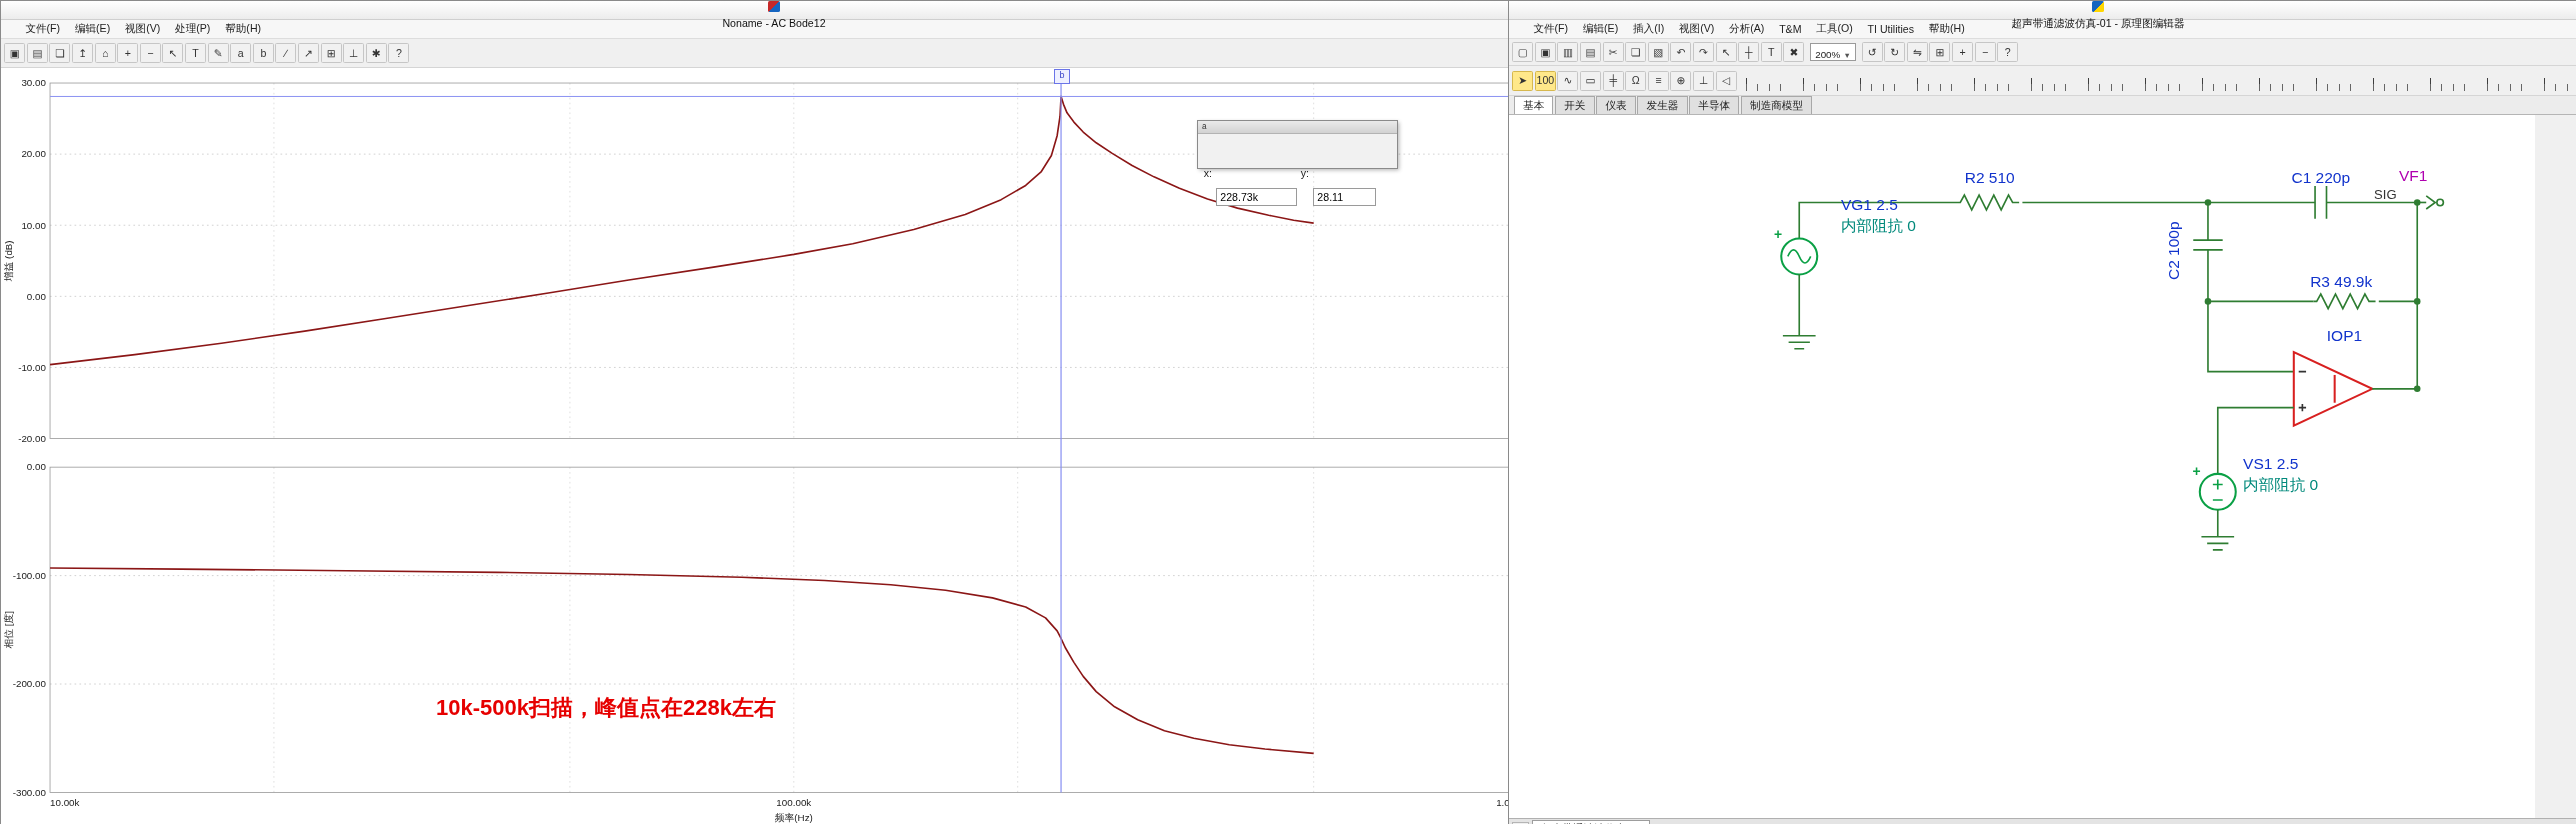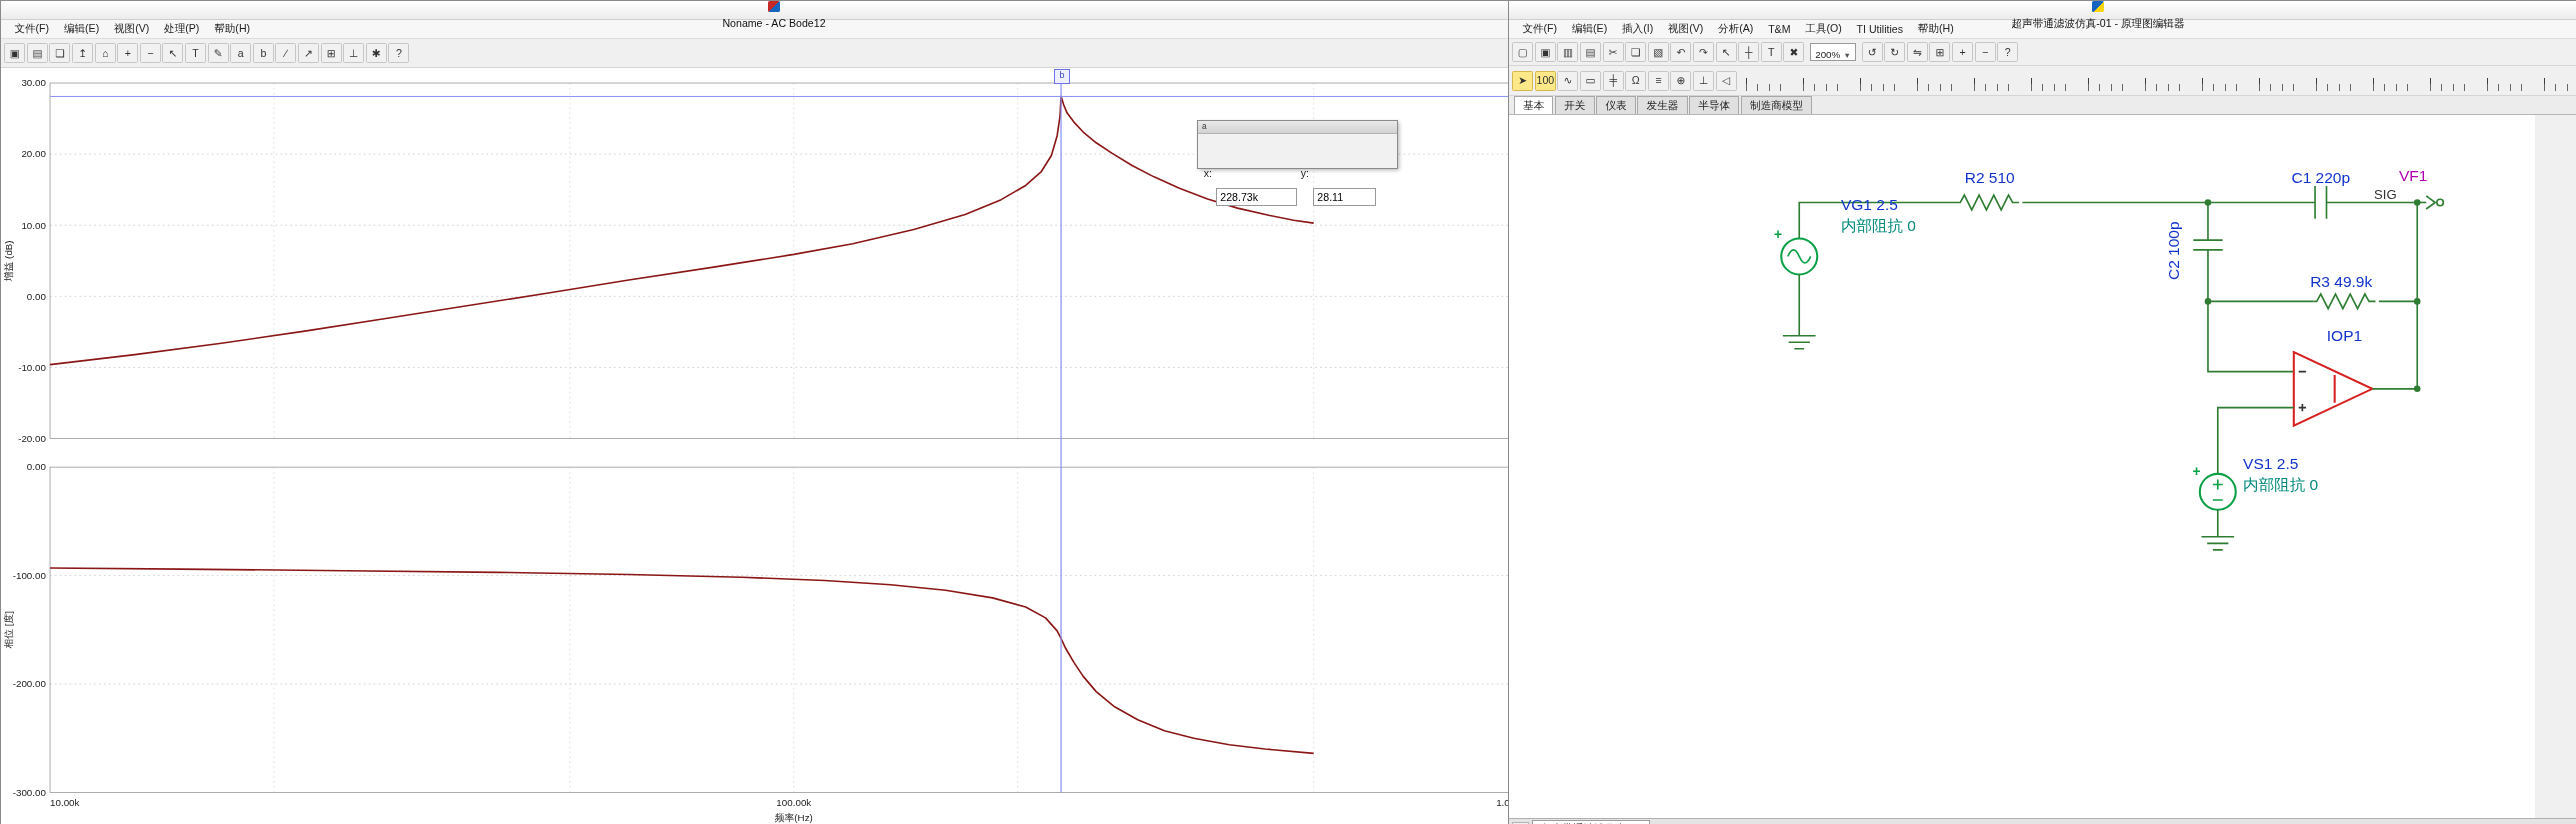--- a/index.html
+++ b/index.html
@@ -12,21 +12,21 @@
   .window{position:absolute;top:0;height:824px;background:#f0f0f0;border:0.8px solid #8a8a8a;box-sizing:border-box;}
   #bode-window{left:0;width:1548px;}
   #schematic-window{left:1508px;width:1180px;}
 
   .titlebar{height:18px;display:flex;align-items:center;gap:4.9px;padding:0 4.9px;
     background:linear-gradient(#ffffff,#ececec);border-bottom:0.8px solid #cfcfcf;font-size:10.6px;color:#111;flex-direction:column;}
   .app-icon{width:11.4px;height:11.4px;border-radius:1.6px;display:inline-block;flex:0 0 auto;}
   #bode-window .app-icon{background:linear-gradient(135deg,#c62828 50%,#1565c0 50%);}
   #schematic-window .app-icon{background:linear-gradient(135deg,#1565c0 55%,#ffd600 55%);}
 
-  .menubar{height:18px;display:flex;align-items:center;padding:0 6px;background:#f7f7f7;border-bottom:0.8px solid #dddddd;font-size:10.6px;color:#222;}
+  .menubar{height:18px;display:flex;align-items:center;padding:0 17px;background:#f7f7f7;border-bottom:0.8px solid #dddddd;font-size:10.6px;color:#222;}
   .menu-item{padding:1.6px 7.4px;cursor:default;}
 
   .toolbar{display:flex;align-items:center;gap:1.6px;padding:1.6px 3.3px;background:#f0f0f0;border-bottom:0.8px solid #d5d5d5;}
   #bode-toolbar{height:24.5px;}
   #sch-toolbar1{height:23px;}
   #sch-toolbar2{height:26px;}
   .tbtn{width:21px;height:19.6px;font-size:10.6px;line-height:1;background:#f1f1f1;border:0.8px solid #c6c6c6;border-radius:1.6px;color:#333;padding:0;cursor:default;}
   .tbtn.accent{background:#ffe88a;border-color:#d6b84e;}
 
   .zoombox{display:flex;align-items:flex-end;gap:3.3px;border:0.8px solid #9a9a9a;background:#fff;height:16.4px;font-size:9.8px;padding:0 4.1px;margin:0 4.1px;color:#222;}
@@ -158,20 +158,21 @@
     <div id="cursor-panel">
       <div class="cp-title">a</div>
       <div class="cp-body">
         <span>x:</span>
         <input id="cp-x" class="cp-input" readonly="" value="228.73k" style="">
         <span>y:</span>
         <input id="cp-y" class="cp-input" readonly="" value="28.11" style="">
       </div>
     </div>
 
+    <div id="bode-annotation">10k-500k扫描，峰值点在228k左右</div>
   </div>
 </section>
 
 <section class="window" id="schematic-window">
   <div class="titlebar">
     <span class="app-icon"></span>
     <span>超声带通滤波仿真-01 - 原理图编辑器</span>
   </div>
   <div class="menubar">
       <span class="menu-item">文件(F)</span>

